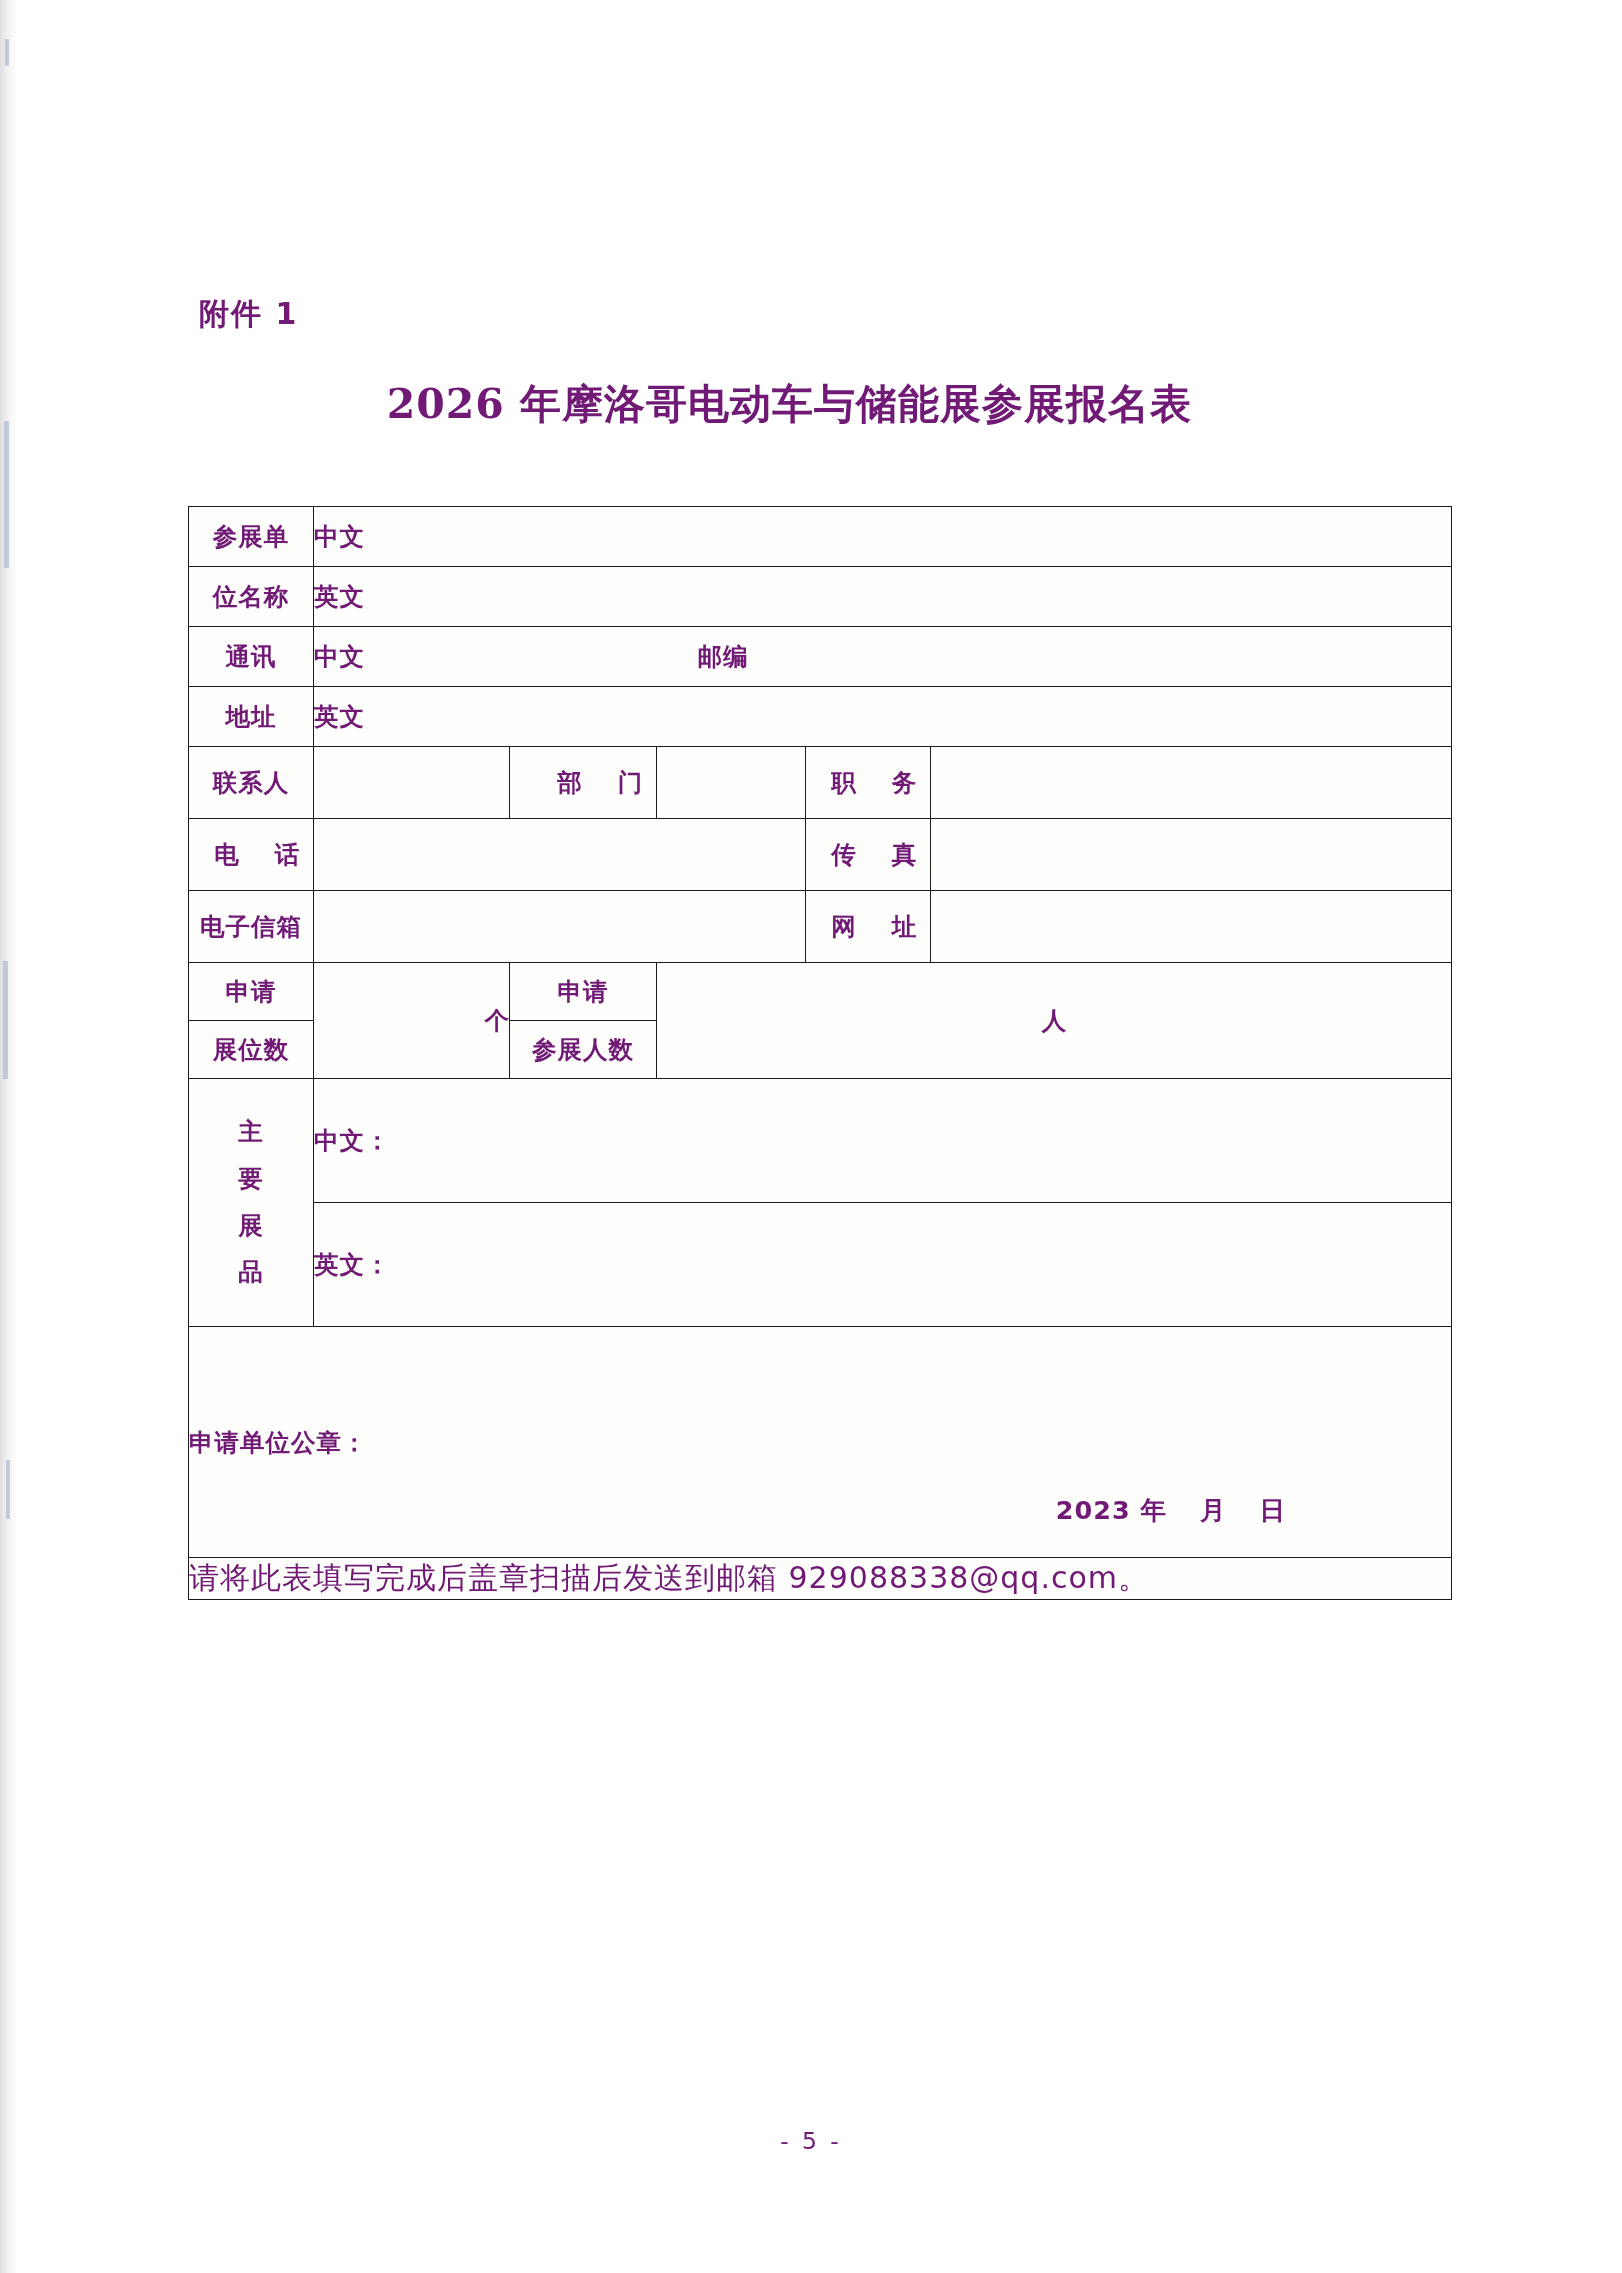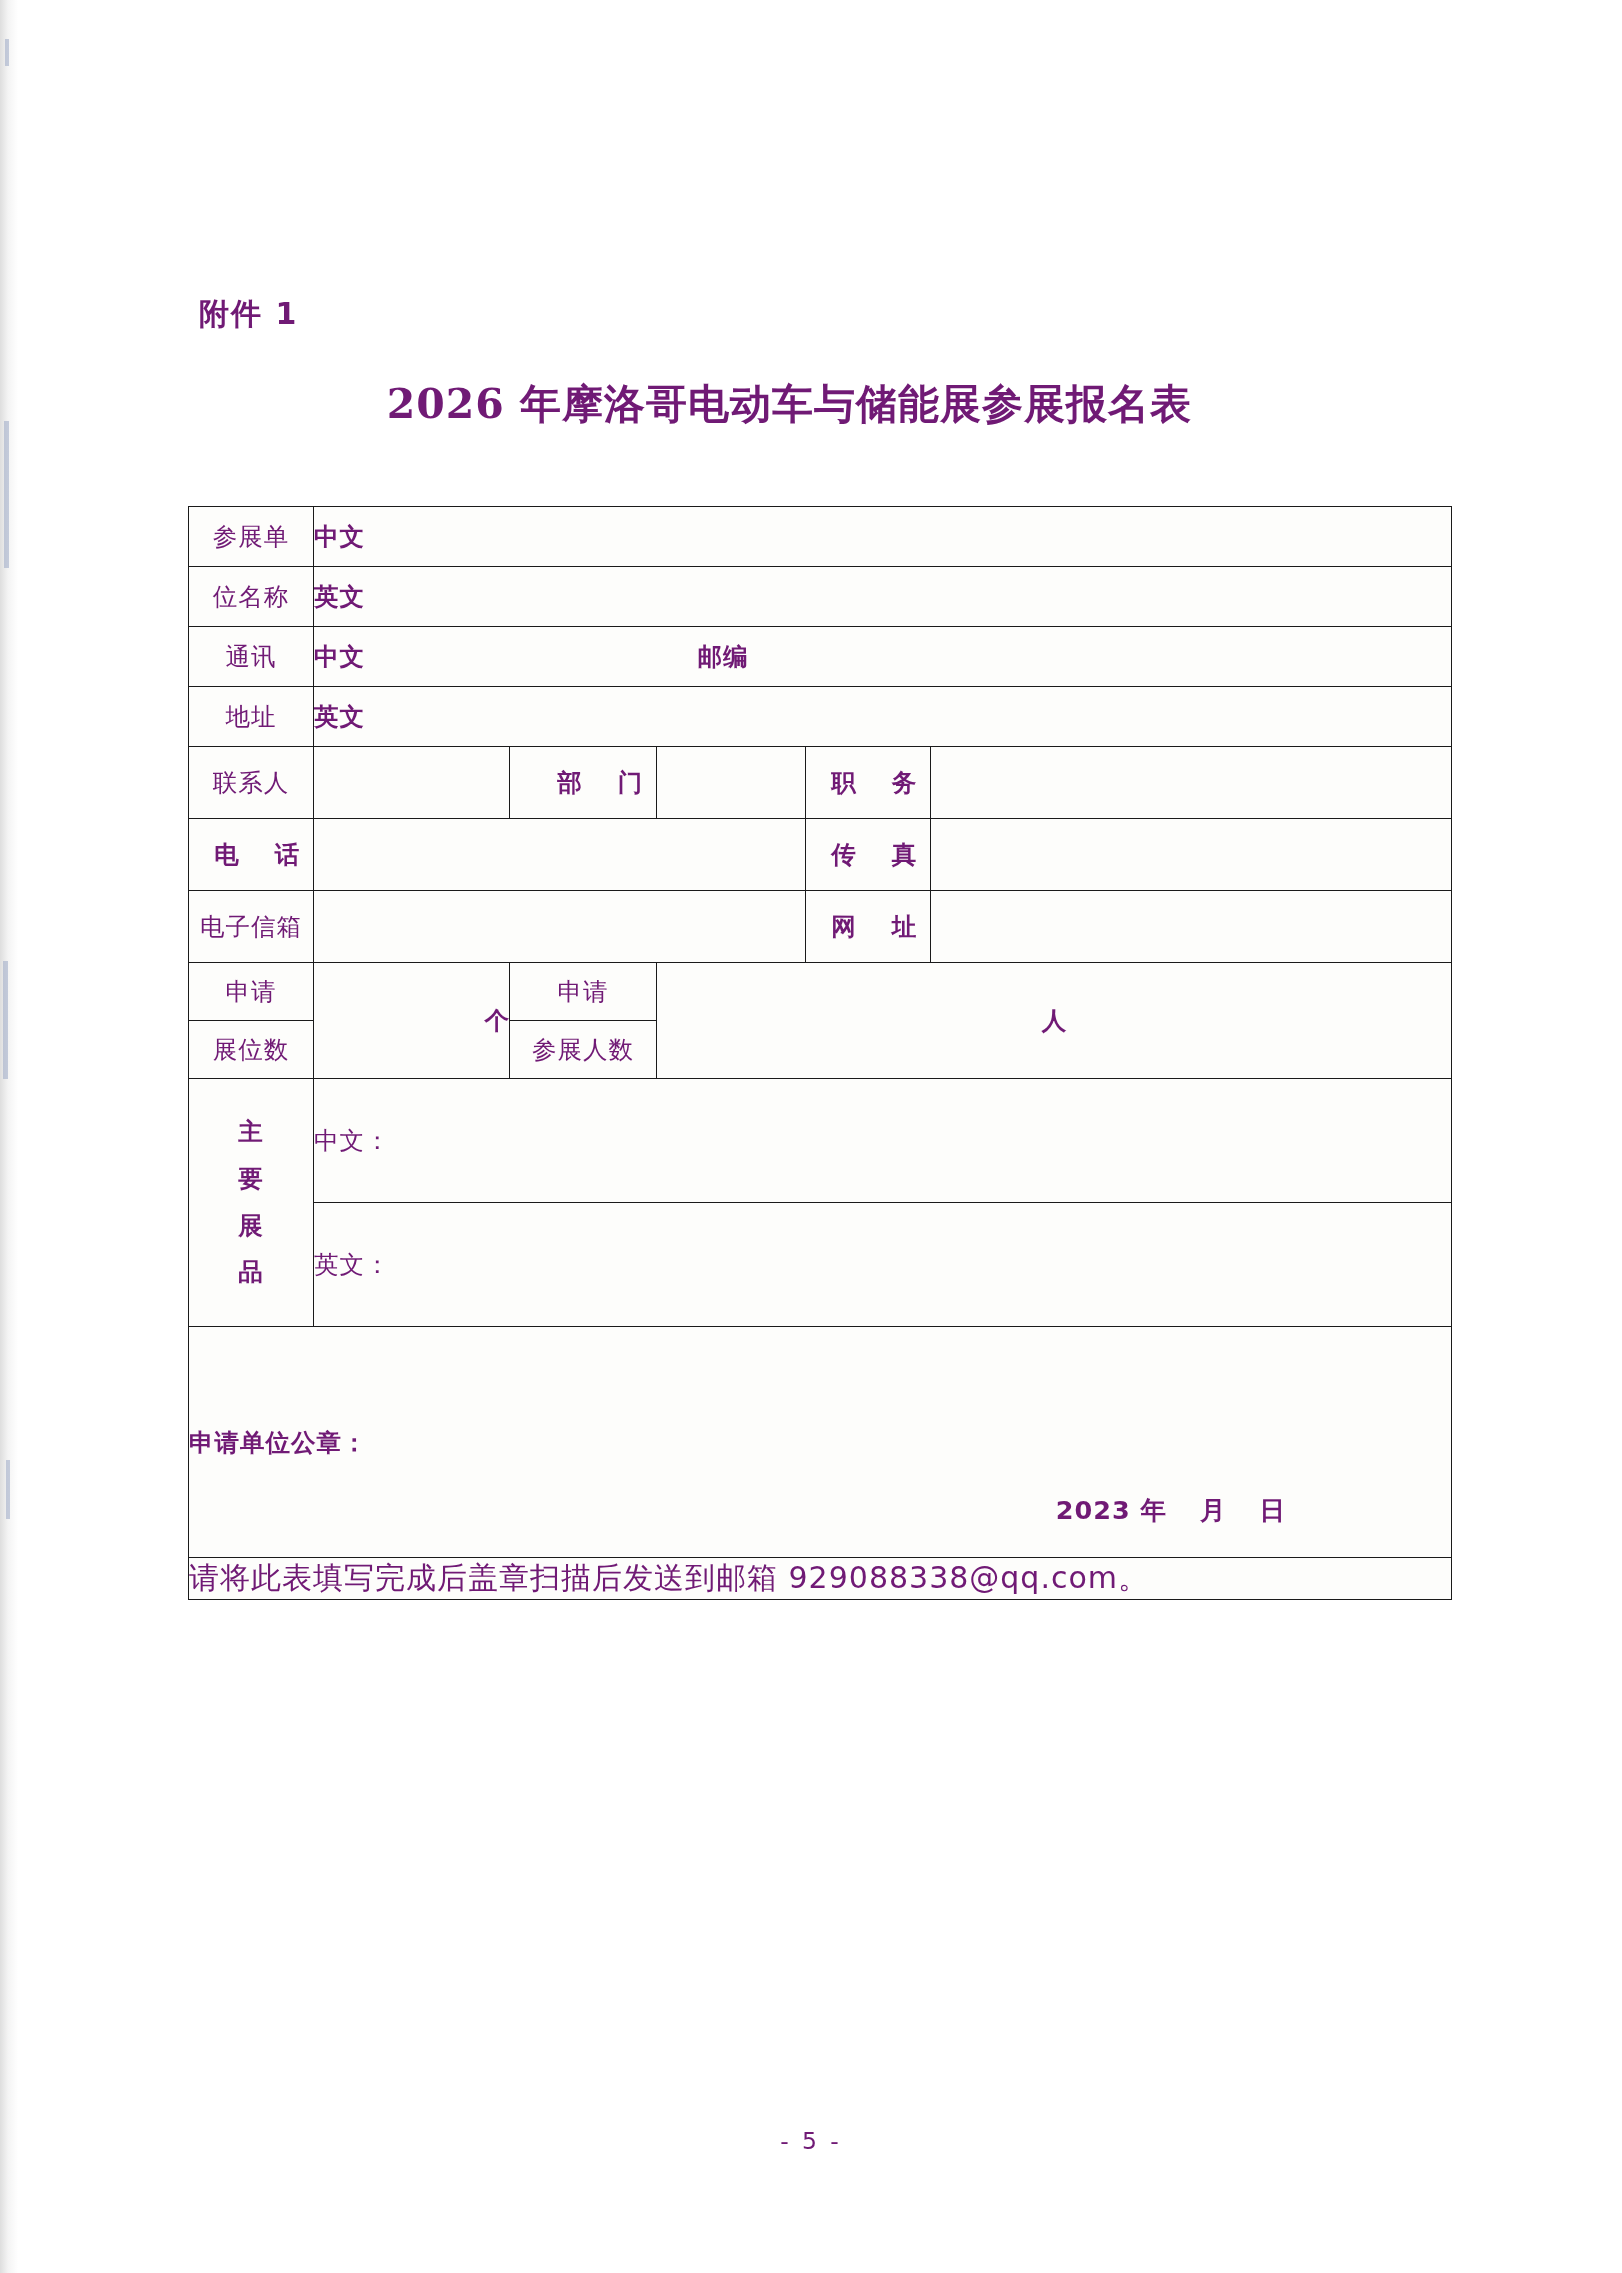--- a/index.html
+++ b/index.html
@@ -68,21 +68,21 @@
     font-size: 24.5px;
   }
   .form-table td {
     border: 1.6px solid #1a1a1a;
     padding: 0;
     vertical-align: middle;
     background: #fdfdfb;
   }
   .lbl {
     text-align: center;
-    font-weight: 400;
+    font-weight: 700;
     letter-spacing: 1px;
     white-space: nowrap;
     margin-left: 32px;
   }
   .lbl-stack {
     text-align: center;
     font-weight: 700;
     line-height: 1.9;
     letter-spacing: 1px;
   }
@@ -93,21 +93,21 @@
     text-indent: 13.7px;
     white-space: nowrap;
   }
   .sub {
     padding-left: 13.7px;
     font-weight: 700;
     letter-spacing: 1px;
   }
   .sub-top {
     padding-left: 13.7px;
-    font-weight: 400;
+    font-weight: 700;
     vertical-align: top;
     padding-top: 15.7px;
     letter-spacing: 1px;
   }
   .cell-blank { }
   .unit-right {
     text-align: right;
     padding-right: 25.5px;
     font-weight: 700;
   }

